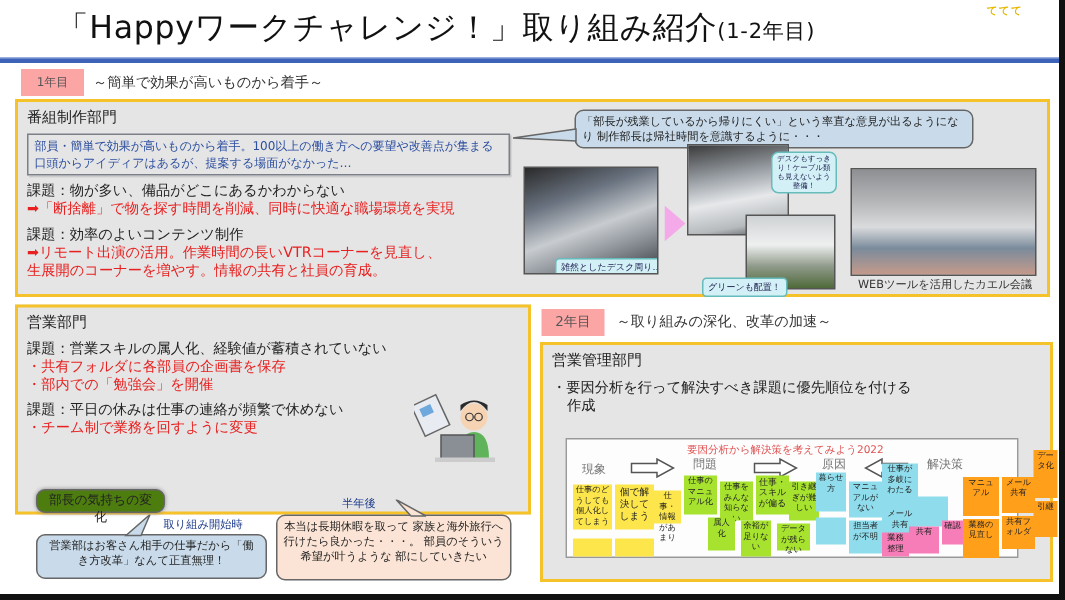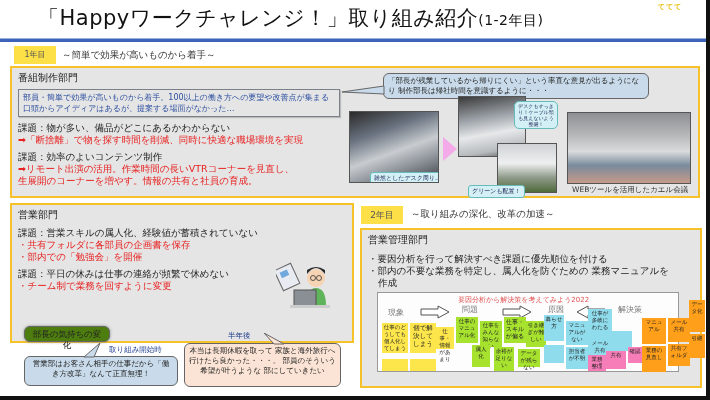--- a/index.html
+++ b/index.html
@@ -6,21 +6,21 @@
   html, body { width: 710px; height: 400px; overflow: hidden; background: #ffffff; }
   body { font-family: "DejaVu Sans", "Liberation Sans", sans-serif; color: #222; position: relative; }
 
   .title { position: absolute; left: 38px; top: 4px; font-size: 21px; color: #111; letter-spacing: 0.5px; white-space: nowrap; }
   .title .suffix { font-size: 14px; }
   .logo { position: absolute; left: 632px; top: 2px; width: 76px; height: 34px; }
   .logo .dots { font-size: 7px; color: #e8b800; font-weight: bold; letter-spacing: 1px; text-align: center; }
   .logo .word { font-family: "DejaVu Serif", serif; font-weight: bold; font-size: 22px; color: #2a5cc8; line-height: 22px; text-align: center; text-shadow: 1px 1px 0 #e8c100; }
   .rule { position: absolute; left: 0; top: 38px; width: 710px; height: 4px; background: #3c63b8; border-top: 1px solid #9bb0dd; }
 
-  .year-tag { position: absolute; height: 18px; background: #fde047; color: #555; font-size: 8px; text-align: center; line-height: 18px; }
+  .year-tag { position: absolute; height: 18px; background: #fca5a5; color: #555; font-size: 8px; text-align: center; line-height: 18px; }
   .year-sub { position: absolute; font-size: 9.5px; color: #333; white-space: nowrap; }
 
   .box { position: absolute; border: 2px solid #f6c22a; background: #e5e5e5; }
   .sec-title { font-size: 10px; color: #222; margin: 3px 0 0 6px; }
   .blue-box { margin: 4px 0 0 6px; width: 322px; border: 1.5px solid #7a7f88; padding: 2px 4px; font-size: 8px; color: #2c4fa0; line-height: 11px; box-shadow: 1px 1px 1px #bbb; }
   .issue { font-size: 9.5px; color: #222; margin: 5px 0 0 6px; line-height: 12px; }
   .red { font-size: 9.5px; color: #e82020; margin-left: 6px; line-height: 12px; }
   .navy { font-size: 9.5px; color: #1e3c8c; margin-left: 6px; line-height: 12px; }
 
   .bubble { position: absolute; border: 1.5px solid #666; border-radius: 6px; font-size: 7.5px; line-height: 10px; color: #222; text-align: center; padding: 2px 4px; }
@@ -109,21 +109,20 @@
 <svg style="position:absolute; left:262px; top:333px;" width="24" height="12">
   <polygon points="2,0 12,11 22,11" fill="#fbe4d5" stroke="#666" stroke-width="1"></polygon>
 </svg>
 
 <div class="year-tag" style="left:361px; top:206px; width:42px; font-size:9px;">2年目</div>
 <div class="year-sub" style="left:411px; top:208px;">～取り組みの深化、改革の加速～</div>
 
 <div class="box" style="left:360px; top:228px; width:342px; height:160px;">
   <div class="sec-title">営業管理部門</div>
   <div class="issue" style="color:#222; margin-top:6px;">・要因分析を行って解決すべき課題に優先順位を付ける</div>
-  <div class="issue" style="margin-top:0;">・部内の不要な業務を特定し、属人化を防ぐための 業務マニュアルを</div>
   <div class="issue" style="margin-top:0; padding-left:10px;">作成</div>
 </div>
 
 <div class="chart-area" style="left:377px; top:292px; width:302px; height:80px;">
   <div style="position:absolute; left:80px; top:2px; font-size:7px; color:#e05050; white-space:nowrap;">要因分析から解決策を考えてみよう2022</div>
   <div class="phase" style="left:10px; top:14px;">現象</div>
   <div class="phase" style="left:84px; top:11px;">問題</div>
   <div class="phase" style="left:170px; top:11px;">原因</div>
   <div class="phase" style="left:240px; top:11px;">解決策</div>
   <svg class="hollow-arrow" style="left:42px; top:12px;" viewBox="0 0 30 14">

